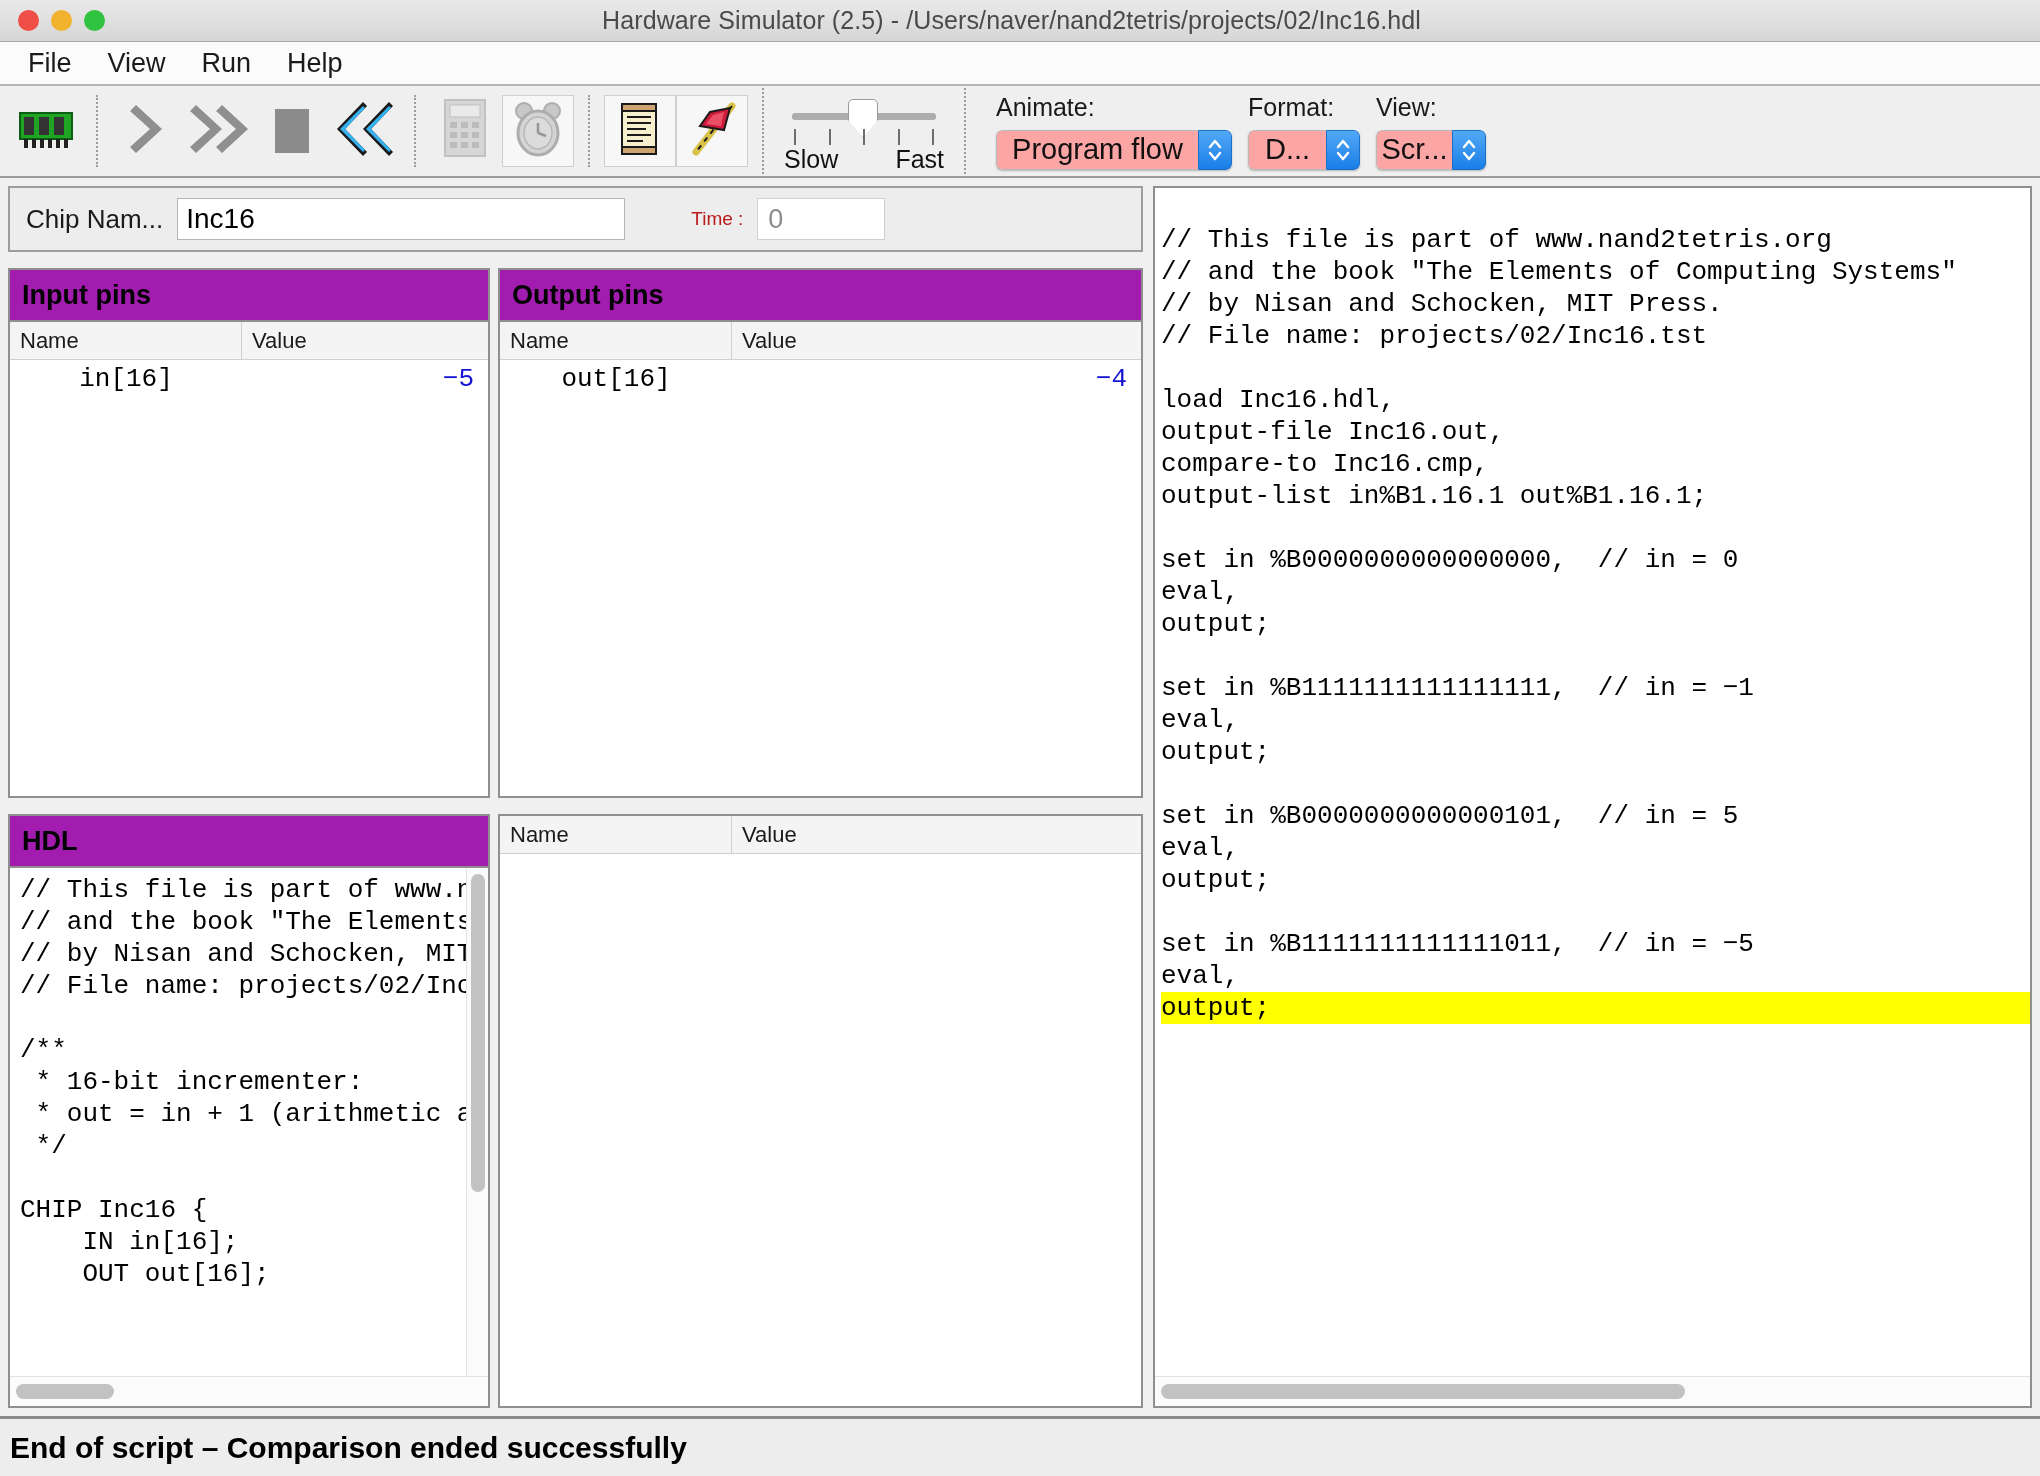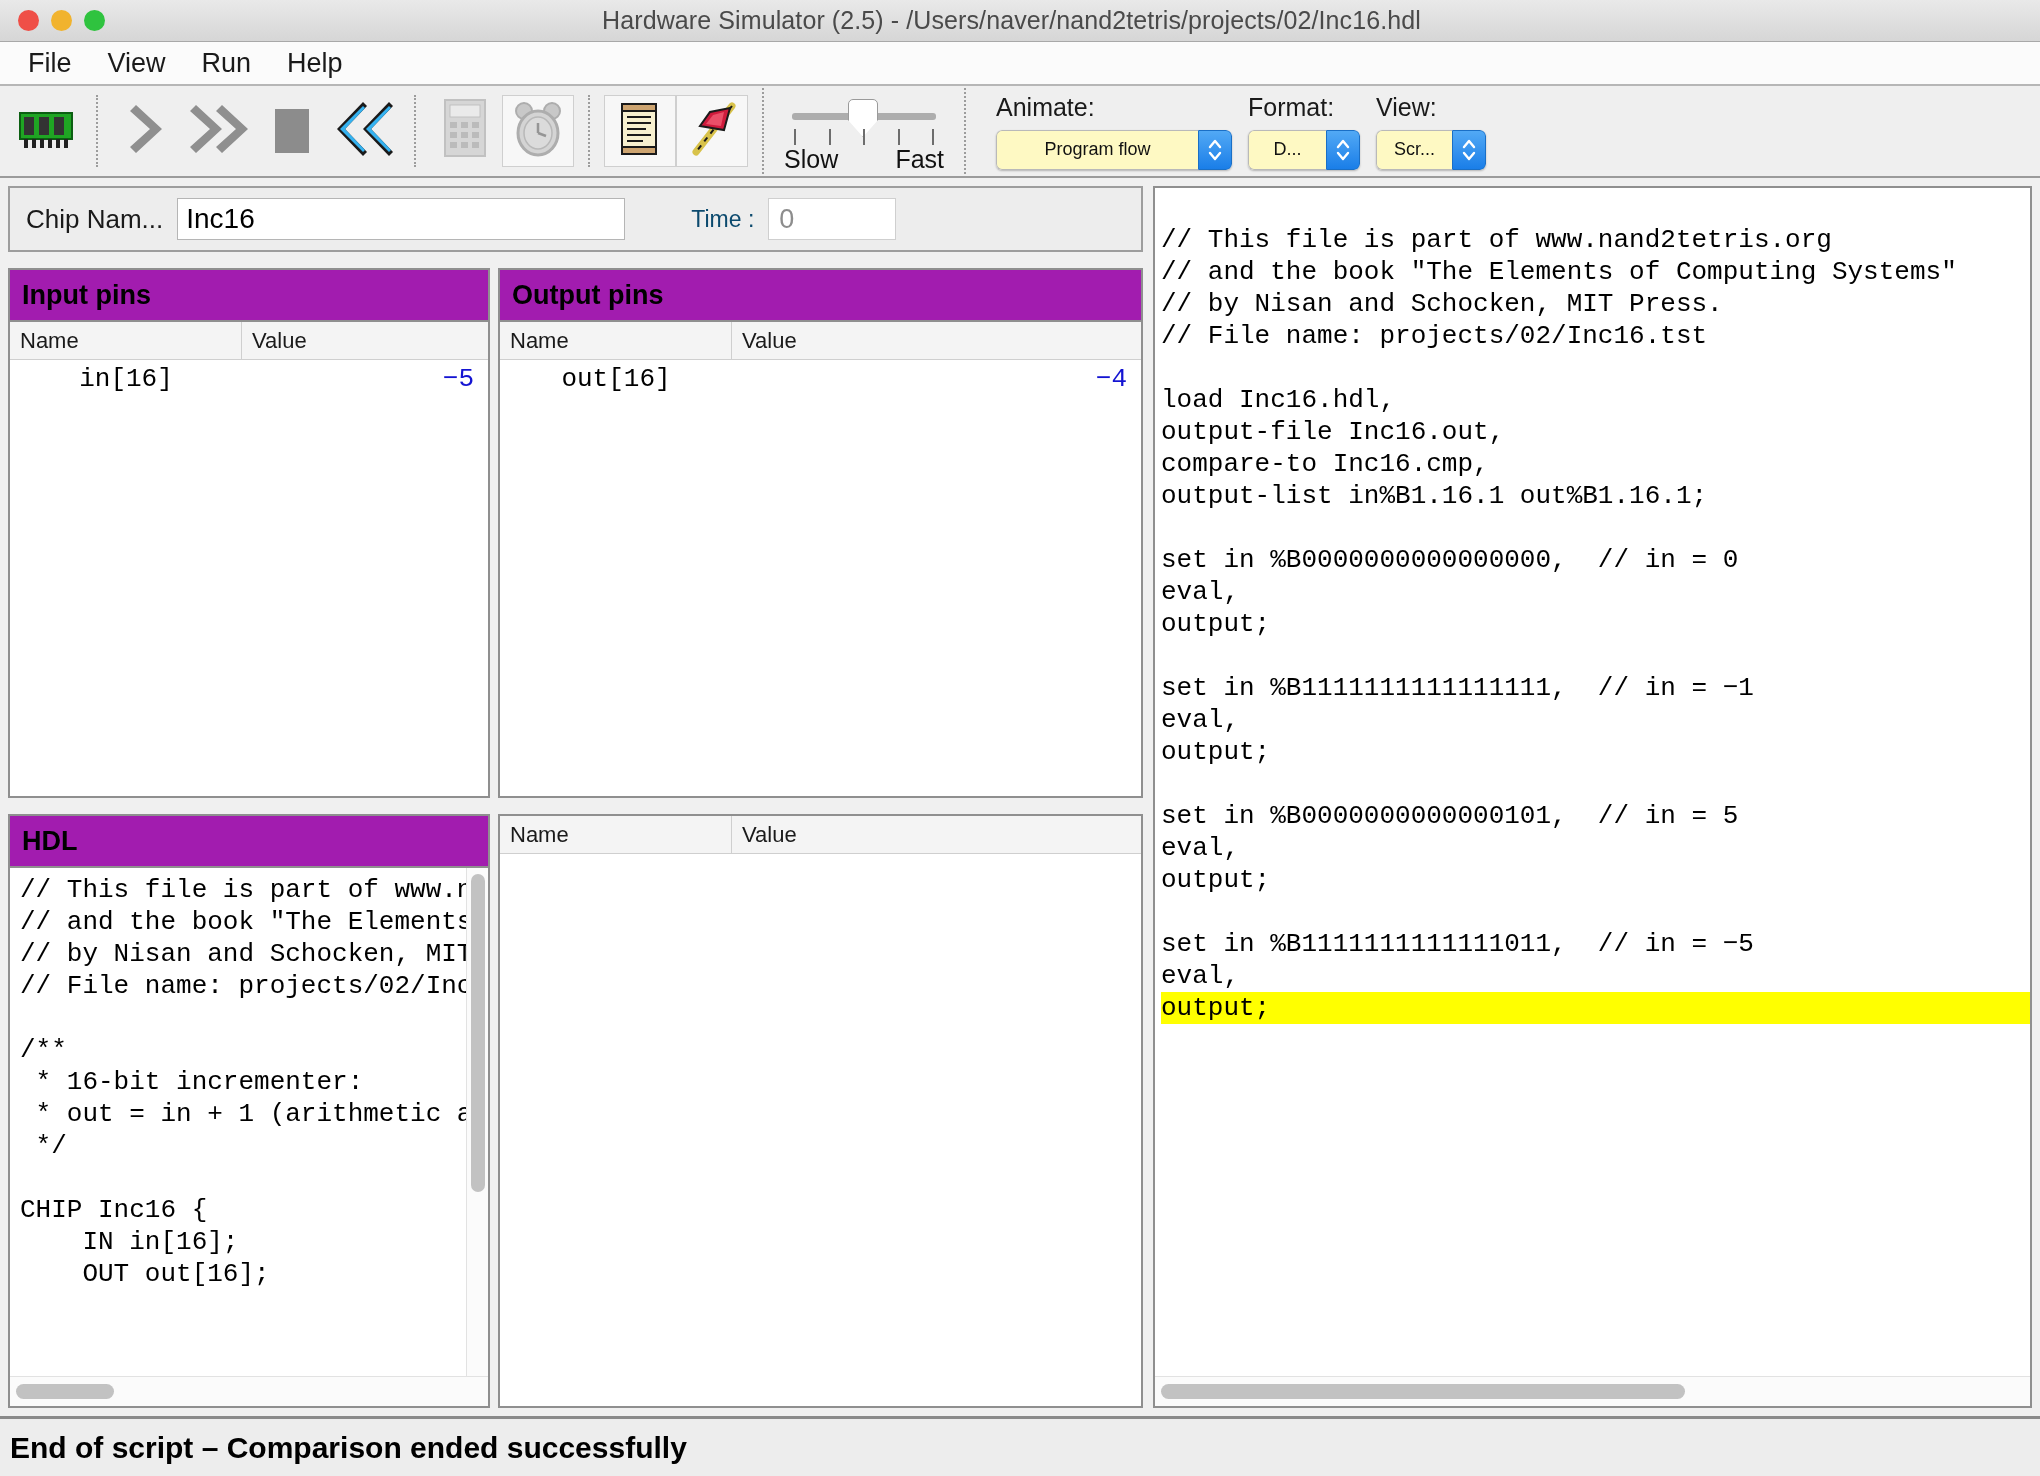--- a/index.html
+++ b/index.html
@@ -142,26 +142,26 @@
   .combo {
     display: inline-flex;
     align-items: stretch;
     height: 40px;
     border-radius: 6px;
     overflow: hidden;
     box-shadow: 0 1px 2px rgba(0,0,0,0.25);
     cursor: pointer;
   }
   .combo .val {
-    background: #fef9c3;
+    background: #fca5a5;
     border: 1px solid #b9b9b9;
     border-right: none;
     border-radius: 6px 0 0 6px;
     padding: 0 14px;
-    font-size: 18px;
+    font-size: 29px;
     color: #111;
     display: flex; align-items: center; justify-content: center;
   }
   .combo .arrow {
     width: 34px;
     background: linear-gradient(to bottom, #52a9f5 0%, #1a7ee8 100%);
     border: 1px solid #1a6fc6;
     border-radius: 0 6px 6px 0;
     display: flex; flex-direction: column;
     align-items: center; justify-content: center;
@@ -208,21 +208,21 @@
     flex: 0 0 448px;
     height: 42px;
     background: #ffffff;
     border: 1px solid #b5b5b5;
     display: flex; align-items: center;
     padding: 0 8px;
     font-family: "Liberation Sans", sans-serif;
     font-size: 28px;
     color: #000;
   }
-  .time-lbl { font-size: 23px; color: #0c4a6e; margin-left: 52px; text-align: center; }
+  .time-lbl { font-size: 19px; color: #b91c1c; margin-left: 52px; text-align: center; }
   .time-input {
     flex: 0 0 128px;
     height: 42px;
     background: #ffffff;
     border: 1px solid #cfcfcf;
     display: flex; align-items: center;
     padding: 0 10px;
     font-size: 27px;
     color: #8d8d8d;
   }

